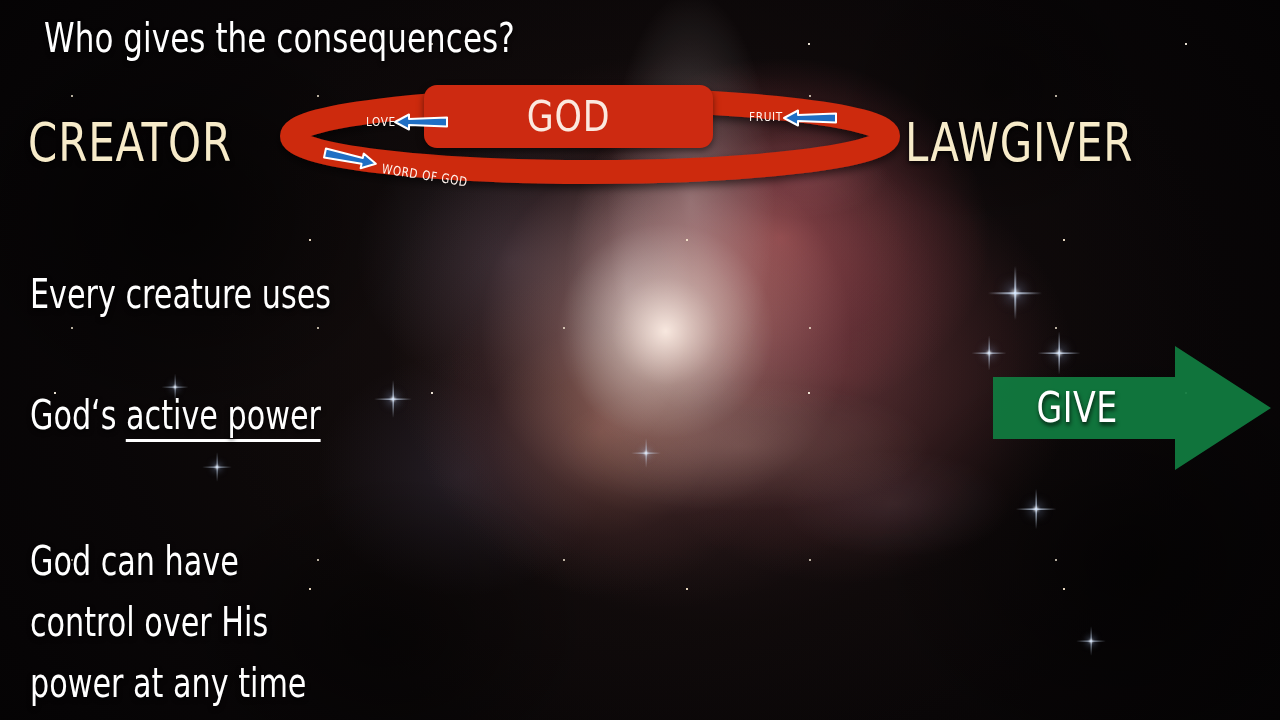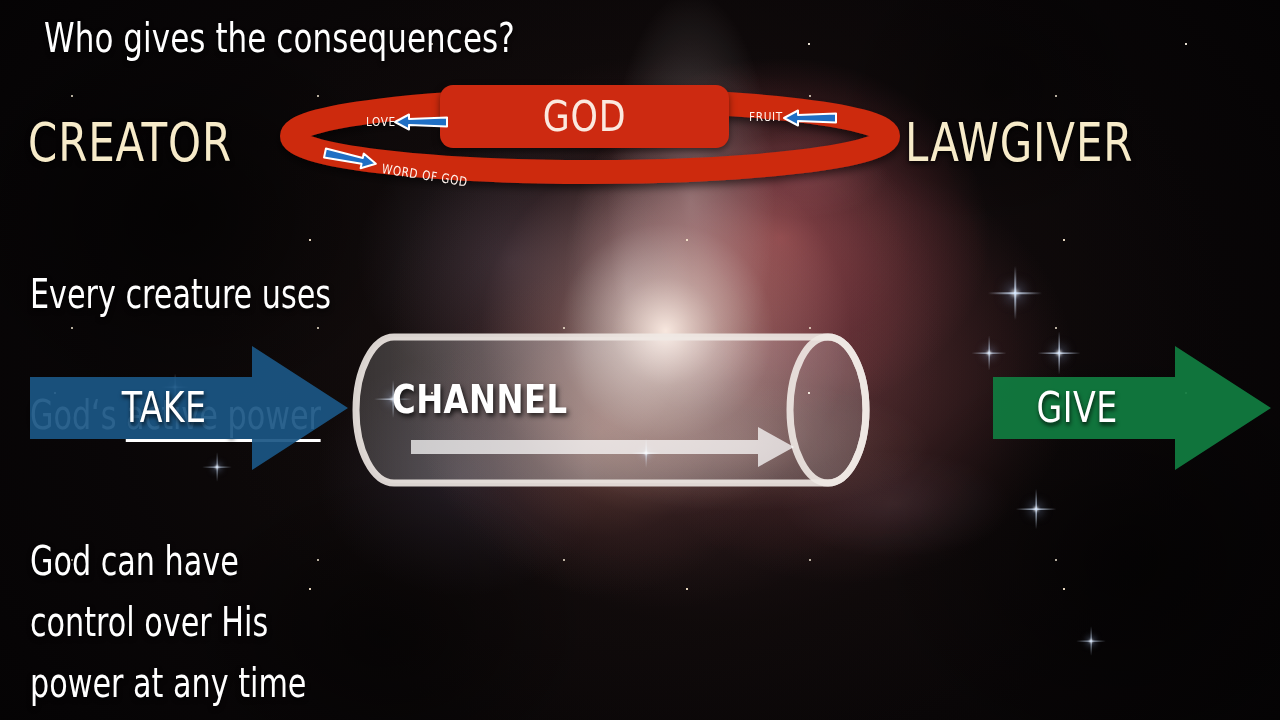--- a/index.html
+++ b/index.html
@@ -121,21 +121,21 @@
   }
   #para-top{ left:30px; top:203px; }
   #para-bottom{ left:30px; top:531px; }
   .u-line{ border-bottom:3px solid #fff; padding-bottom:1px; }
 
   
   #god-loop{ position:absolute; left:280px; top:78px; width:620px; height:112px; }
   #god-loop svg{ display:block; overflow:visible; }
 
   #god-box{
-    position:absolute; left:440px; top:85px; width:289px; height:63px;
+    position:absolute; left:424px; top:85px; width:289px; height:63px;
     background:#CD2A11; border-radius:13px;
     box-shadow:0 3px 7px rgba(0,0,0,.5);
     display:flex; align-items:center; justify-content:center;
   }
   #god-label{
     color:#FBE9DF; font-size:43px; line-height:1; letter-spacing:1px;
     transform:scaleX(.9); font-weight:400;
   }
 
   .loop-label{
@@ -233,48 +233,21 @@
 
     <g transform="translate(325,153) rotate(12)">
       <path d="M 52,0 L 38,-7.5 L 38,-3 L 0,-4.6 L 0,4.6 L 38,3 L 38,7.5 Z" fill="#1F6FC4" stroke="#ffffff" stroke-width="2" stroke-linejoin="round"></path>
     </g>
   </svg>
 
   <div id="lbl-love" class="loop-label cond">LOVE</div>
   <div id="lbl-fruit" class="loop-label cond">FRUIT</div>
   <div id="lbl-word" class="loop-label cond" style="transform:rotate(9deg) scaleX(.9);transform-origin:left center;">WORD OF GOD</div>
 
-  <div id="take-arrow" class="big-arrow">
-    <svg width="320" height="128" viewBox="0 0 320 128" xmlns="http://www.w3.org/2000/svg" aria-hidden="true">
-      <path d="M 0,33 L 222,33 L 222,2 L 318,64 L 222,126 L 222,95 L 0,95 Z" fill="#1B5684" fill-opacity="0.93"></path>
-    </svg>
-    <span class="txt cond">TAKE</span>
-  </div>
-
-  <div id="channel">
-    <svg width="530" height="164" viewBox="0 0 530 164" xmlns="http://www.w3.org/2000/svg" aria-hidden="true">
-      <defs>
-        <linearGradient id="tubefill" x1="0" y1="0" x2="1" y2="0">
-          <stop offset="0%" stop-color="#ffffff" stop-opacity="0.16"></stop>
-          <stop offset="45%" stop-color="#ffffff" stop-opacity="0.34"></stop>
-          <stop offset="75%" stop-color="#ffffff" stop-opacity="0.22"></stop>
-          <stop offset="100%" stop-color="#ffffff" stop-opacity="0.10"></stop>
-        </linearGradient>
-      </defs>
-
-      <path d="M 46,9 L 480,9 A 38,73 0 0 1 480,155 L 46,155 A 38,73 0 0 1 46,9 Z" fill="url(#tubefill)" stroke="#EFE9E4" stroke-width="7" stroke-opacity="0.9"></path>
-
-      <ellipse cx="480" cy="82" rx="38" ry="73" fill="#ffffff" fill-opacity="0.07" stroke="#EFE9E4" stroke-width="7" stroke-opacity="0.9"></ellipse>
-
-      <g>
-        <path d="M 63,112 L 410,112 L 410,99 L 446,119 L 410,139 L 410,126 L 63,126 Z" fill="#ffffff" fill-opacity="0.72"></path>
-      </g>
-    </svg>
-    <span id="channel-label" class="cond">CHANNEL</span>
-  </div>
+
 
   <div id="give-arrow" class="big-arrow">
     <svg width="280" height="128" viewBox="0 0 280 128" xmlns="http://www.w3.org/2000/svg" aria-hidden="true">
       <path d="M 0,33 L 182,33 L 182,2 L 278,64 L 182,126 L 182,95 L 0,95 Z" fill="#117A3F" fill-opacity="0.95"></path>
     </svg>
     <span class="txt cond">GIVE</span>
   </div>
 
 </div>
 

